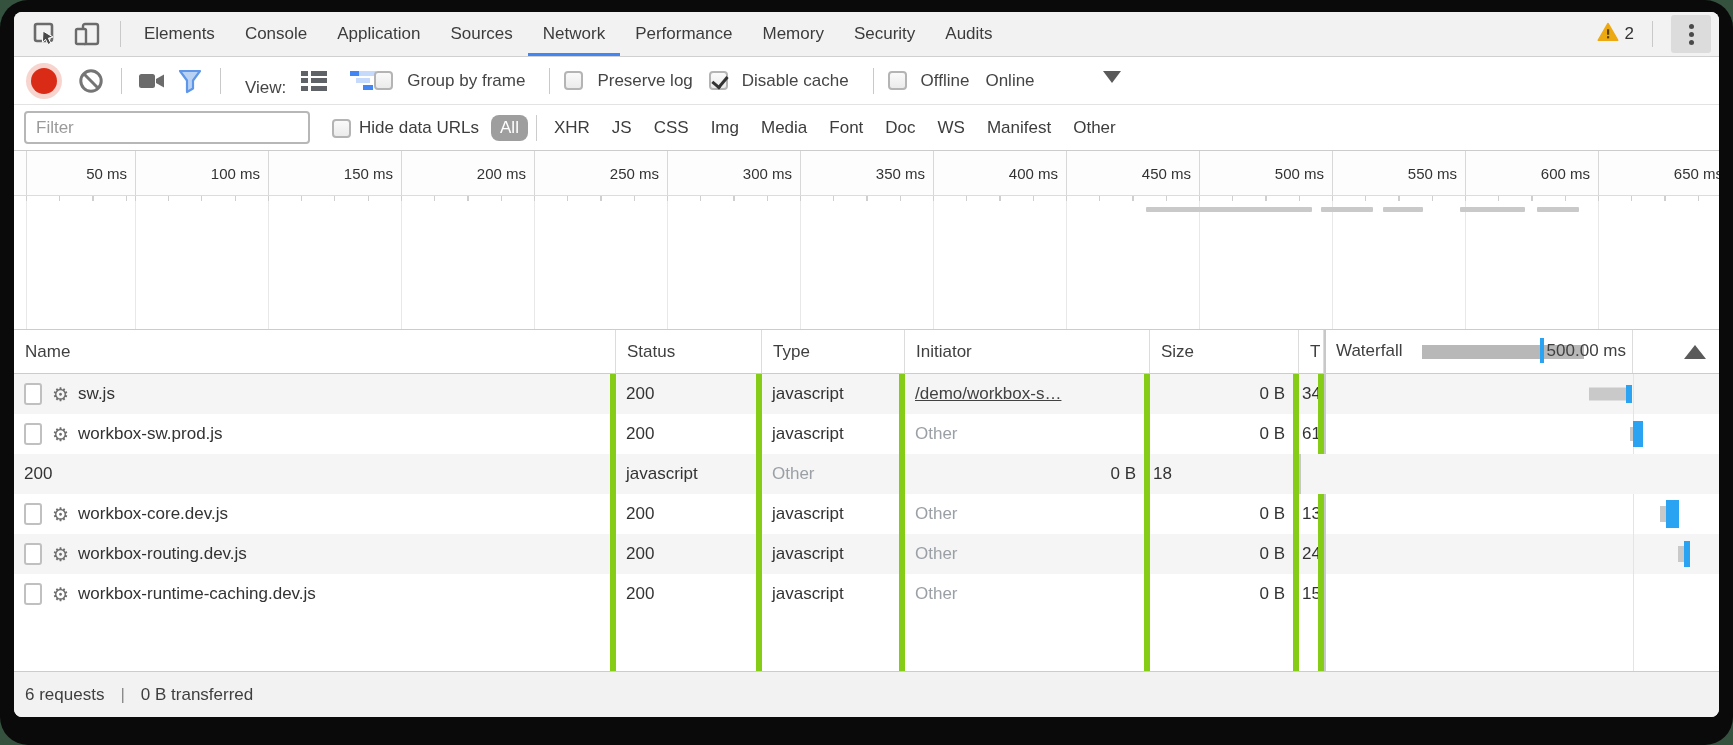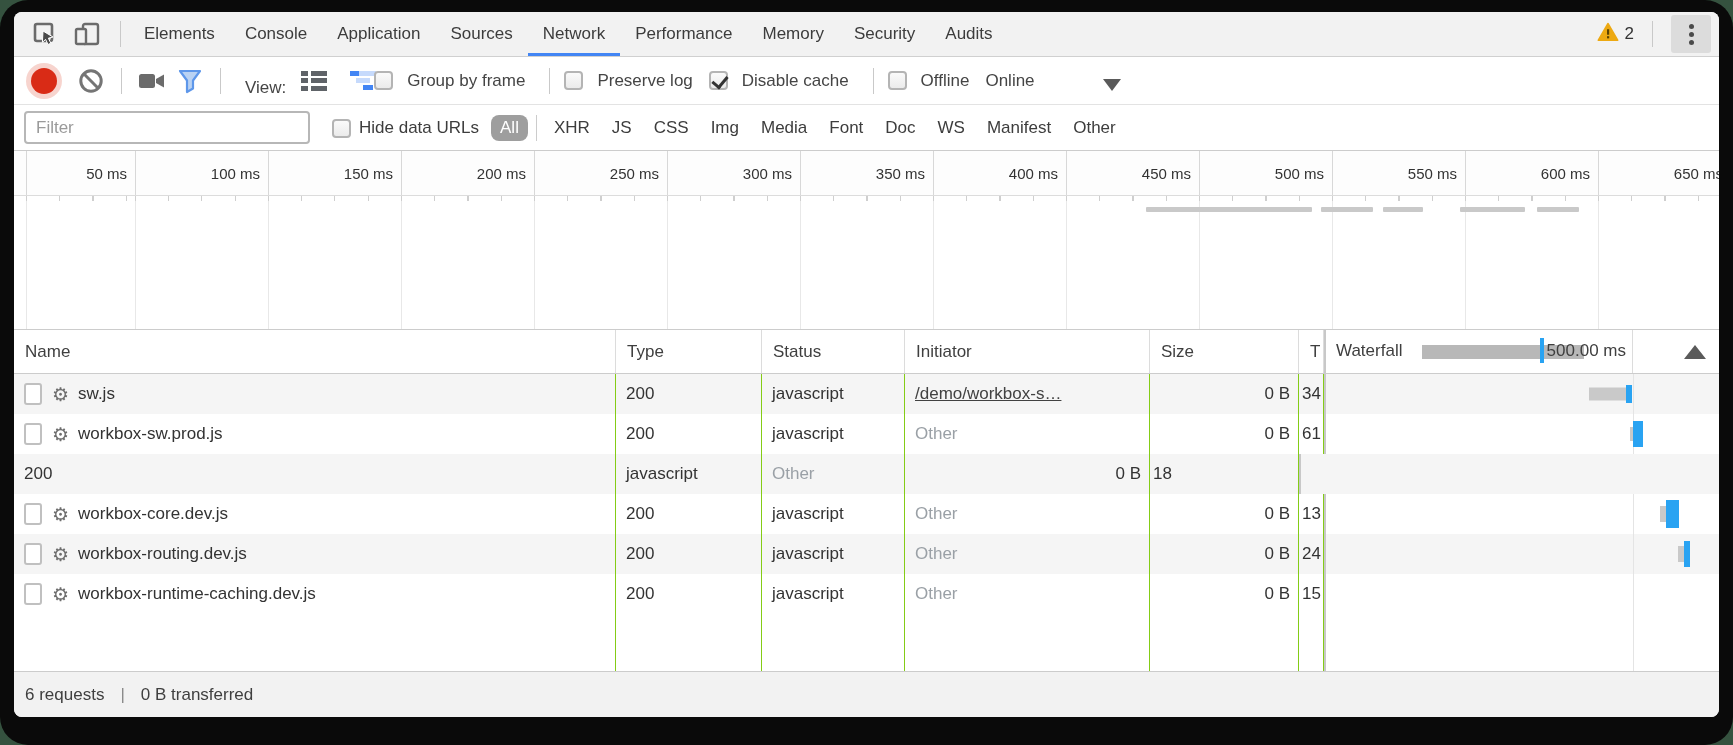--- a/index.html
+++ b/index.html
@@ -34,21 +34,21 @@
   .listview-icon { width:26px; height:20px; display:flex; flex-direction:column; justify-content:space-between; }
   .listview-icon i { display:flex; gap:3px; height:5px; }
   .listview-icon i b { background:#5f6368; height:5px; }
   .wfview-icon { width:30px; height:20px; position:relative; margin-left:14px; }
   .wfview-icon b { position:absolute; height:5px; }
   .cb { width:19px; height:19px; border:2px solid #b4b4b4; border-radius:4px;
         background:linear-gradient(#fafafa,#ebebeb); position:relative; flex:none; }
   .cb.checked::after { content:""; position:absolute; left:4px; top:0px; width:7px; height:12px;
         border-right:3px solid #333; border-bottom:3px solid #333; transform:rotate(40deg); }
   .cb-label { margin:0 10px 0 8px; }
-  .throttle { display:flex; align-items:flex-end; gap:38px; }
+  .throttle { display:flex; align-items:flex-start; gap:38px; }
   .caret-down { width:0; height:0; border-left:9px solid transparent; border-right:9px solid transparent;
                 border-top:12px solid #5a5a5a; margin-left:30px; }
 
   
   .filterbar { height:46px; background:#fff; border-bottom:1px solid #ccc;
                display:flex; align-items:center; padding:0 10px; font-size:17px; color:#3d3d3d; }
   .filter-input { width:286px; height:33px; border:2px solid #b7b7b7; border-radius:4px;
                   font-family:"Liberation Sans",sans-serif; font-size:17px; padding:0 10px; color:#333; outline:none; }
   .filter-input::placeholder { color:#9a9a9a; }
   .hide-data { display:flex; align-items:flex-end; margin-left:22px; }
@@ -79,21 +79,21 @@
   .wf-slider { position:absolute; left:96px; top:15px; width:162px; height:14px; background:#b8b8b8; z-index:1; }
   .wf-scale { position:absolute; left:180px; top:11px; width:120px; text-align:right; z-index:2; }
   .wf-bluetick { position:absolute; left:214px; top:8px; width:4px; height:25px; background:#29a3f2; z-index:3; }
   .wf-hsep { position:absolute; left:306px; top:0; bottom:0; border-left:1px solid #dcdcdc; }
   .sort-asc { position:absolute; left:358px; top:15px; width:0; height:0;
               border-left:11px solid transparent; border-right:11px solid transparent;
               border-bottom:14px solid #5a5a5a; }
 
   .row { height:40px; font-size:17px; color:#333; }
   .row.alt { background:#f5f5f5; }
-  .cell { display:flex; align-items:center; padding-left:10px; border-right:1px solid #84cc16; overflow:hidden; white-space:nowrap; }
+  .cell { display:flex; align-items:center; padding-left:10px; border-right:6px solid #84cc16; overflow:hidden; white-space:nowrap; }
   .cell.size { justify-content:flex-end; padding-right:8px; }
   .cell.time { padding-left:3px; }
   .cell.wf { border-right:none; border-left:2px solid #c8c8c8; position:relative; padding-left:0; }
   .rowcb { width:18px; height:22px; border:2px solid #c0c0c0; border-radius:3px; background:#fff; flex:none; }
   .gear::before { content:"\2699"; color:#6e6e6e; font-size:19px; margin:0 9px 0 10px; }
   .init-link { color:#424242; text-decoration:underline; }
   .init-other { color:#9aa0a6; }
   .wbar { position:absolute; top:50%; transform:translateY(-50%); }
   .wbar.gray { background:#c9c9c9; }
   .wbar.blue { background:#29a3f2; }
@@ -255,22 +255,22 @@
     <div class="minorticks"></div>
     <i class="ovbar" style="left: 1132px; width: 166px;"></i>
     <i class="ovbar" style="left: 1307px; width: 52px;"></i>
     <i class="ovbar" style="left: 1369px; width: 40px;"></i>
     <i class="ovbar" style="left: 1446px; width: 65px;"></i>
     <i class="ovbar" style="left: 1523px; width: 42px;"></i>
   </div>
 
   <div class="grid thead">
     <div class="hcell">Name</div>
+    <div class="hcell">Status</div>
     <div class="hcell">Type</div>
-    <div class="hcell">Status</div>
     <div class="hcell">Initiator</div>
     <div class="hcell">Size</div>
     <div class="hcell">T</div>
     <div class="hcell wfh">
       <span class="wf-title">Waterfall</span>
       <div class="wf-slider"></div>
       <span class="wf-scale">500.00 ms</span>
       <div class="wf-bluetick"></div>
       <div class="wf-hsep"></div>
       <div class="sort-asc"></div>

